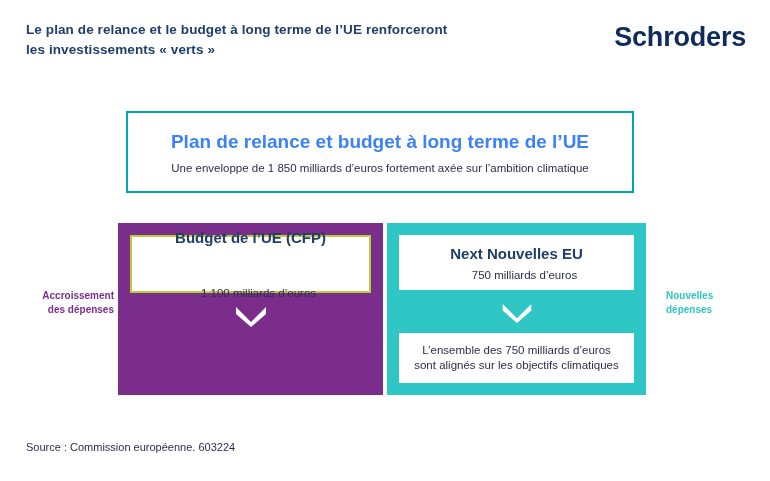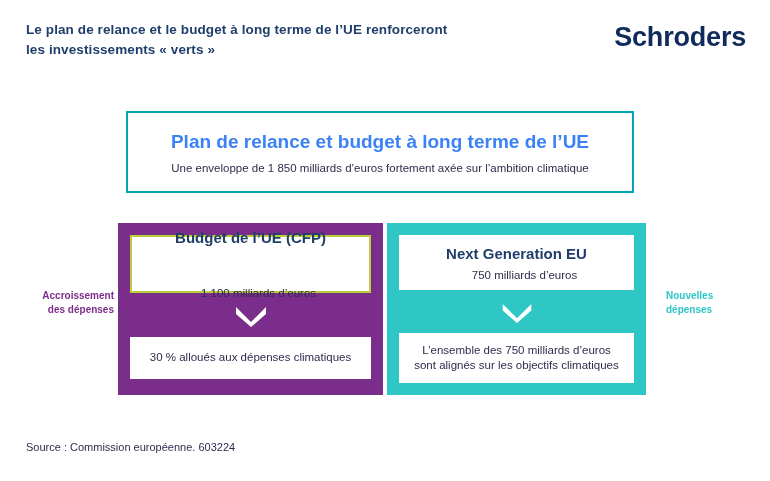--- a/index.html
+++ b/index.html
@@ -203,28 +203,25 @@
   </div>
 
   <div class="col col-left">
     <div class="inner-card card-top">
       <div class="card-title">Budget de l’UE (CFP)</div>
       <div class="card-sub">1 100 milliards d’euros</div>
     </div>
     <svg class="chevron" viewBox="0 0 34 22">
       <path d="M2 2 L17 17 L32 2 L32 9 L17 22 L2 9 Z" fill="#ffffff"></path>
     </svg>
-    <div class="inner-card card-bottom">
-      <div class="card-bottom-text">30 % alloués aux dépenses climatiques</div>
-    </div>
   </div>
 
   <div class="col col-right">
     <div class="inner-card card-top-right">
-      <div class="card-title">Next Generation EU</div>
+      <div class="card-title">Next Nouvelles EU</div>
       <div class="card-sub">750 milliards d’euros</div>
     </div>
     <svg class="chevron" viewBox="0 0 34 22">
       <path d="M2 2 L17 17 L32 2 L32 9 L17 22 L2 9 Z" fill="#ffffff"></path>
     </svg>
     <div class="inner-card card-bottom">
       <div class="card-bottom-text">
         <span>L’ensemble des 750 milliards d’euros</span><br>
         <span>sont alignés sur les objectifs climatiques</span>
       </div>

